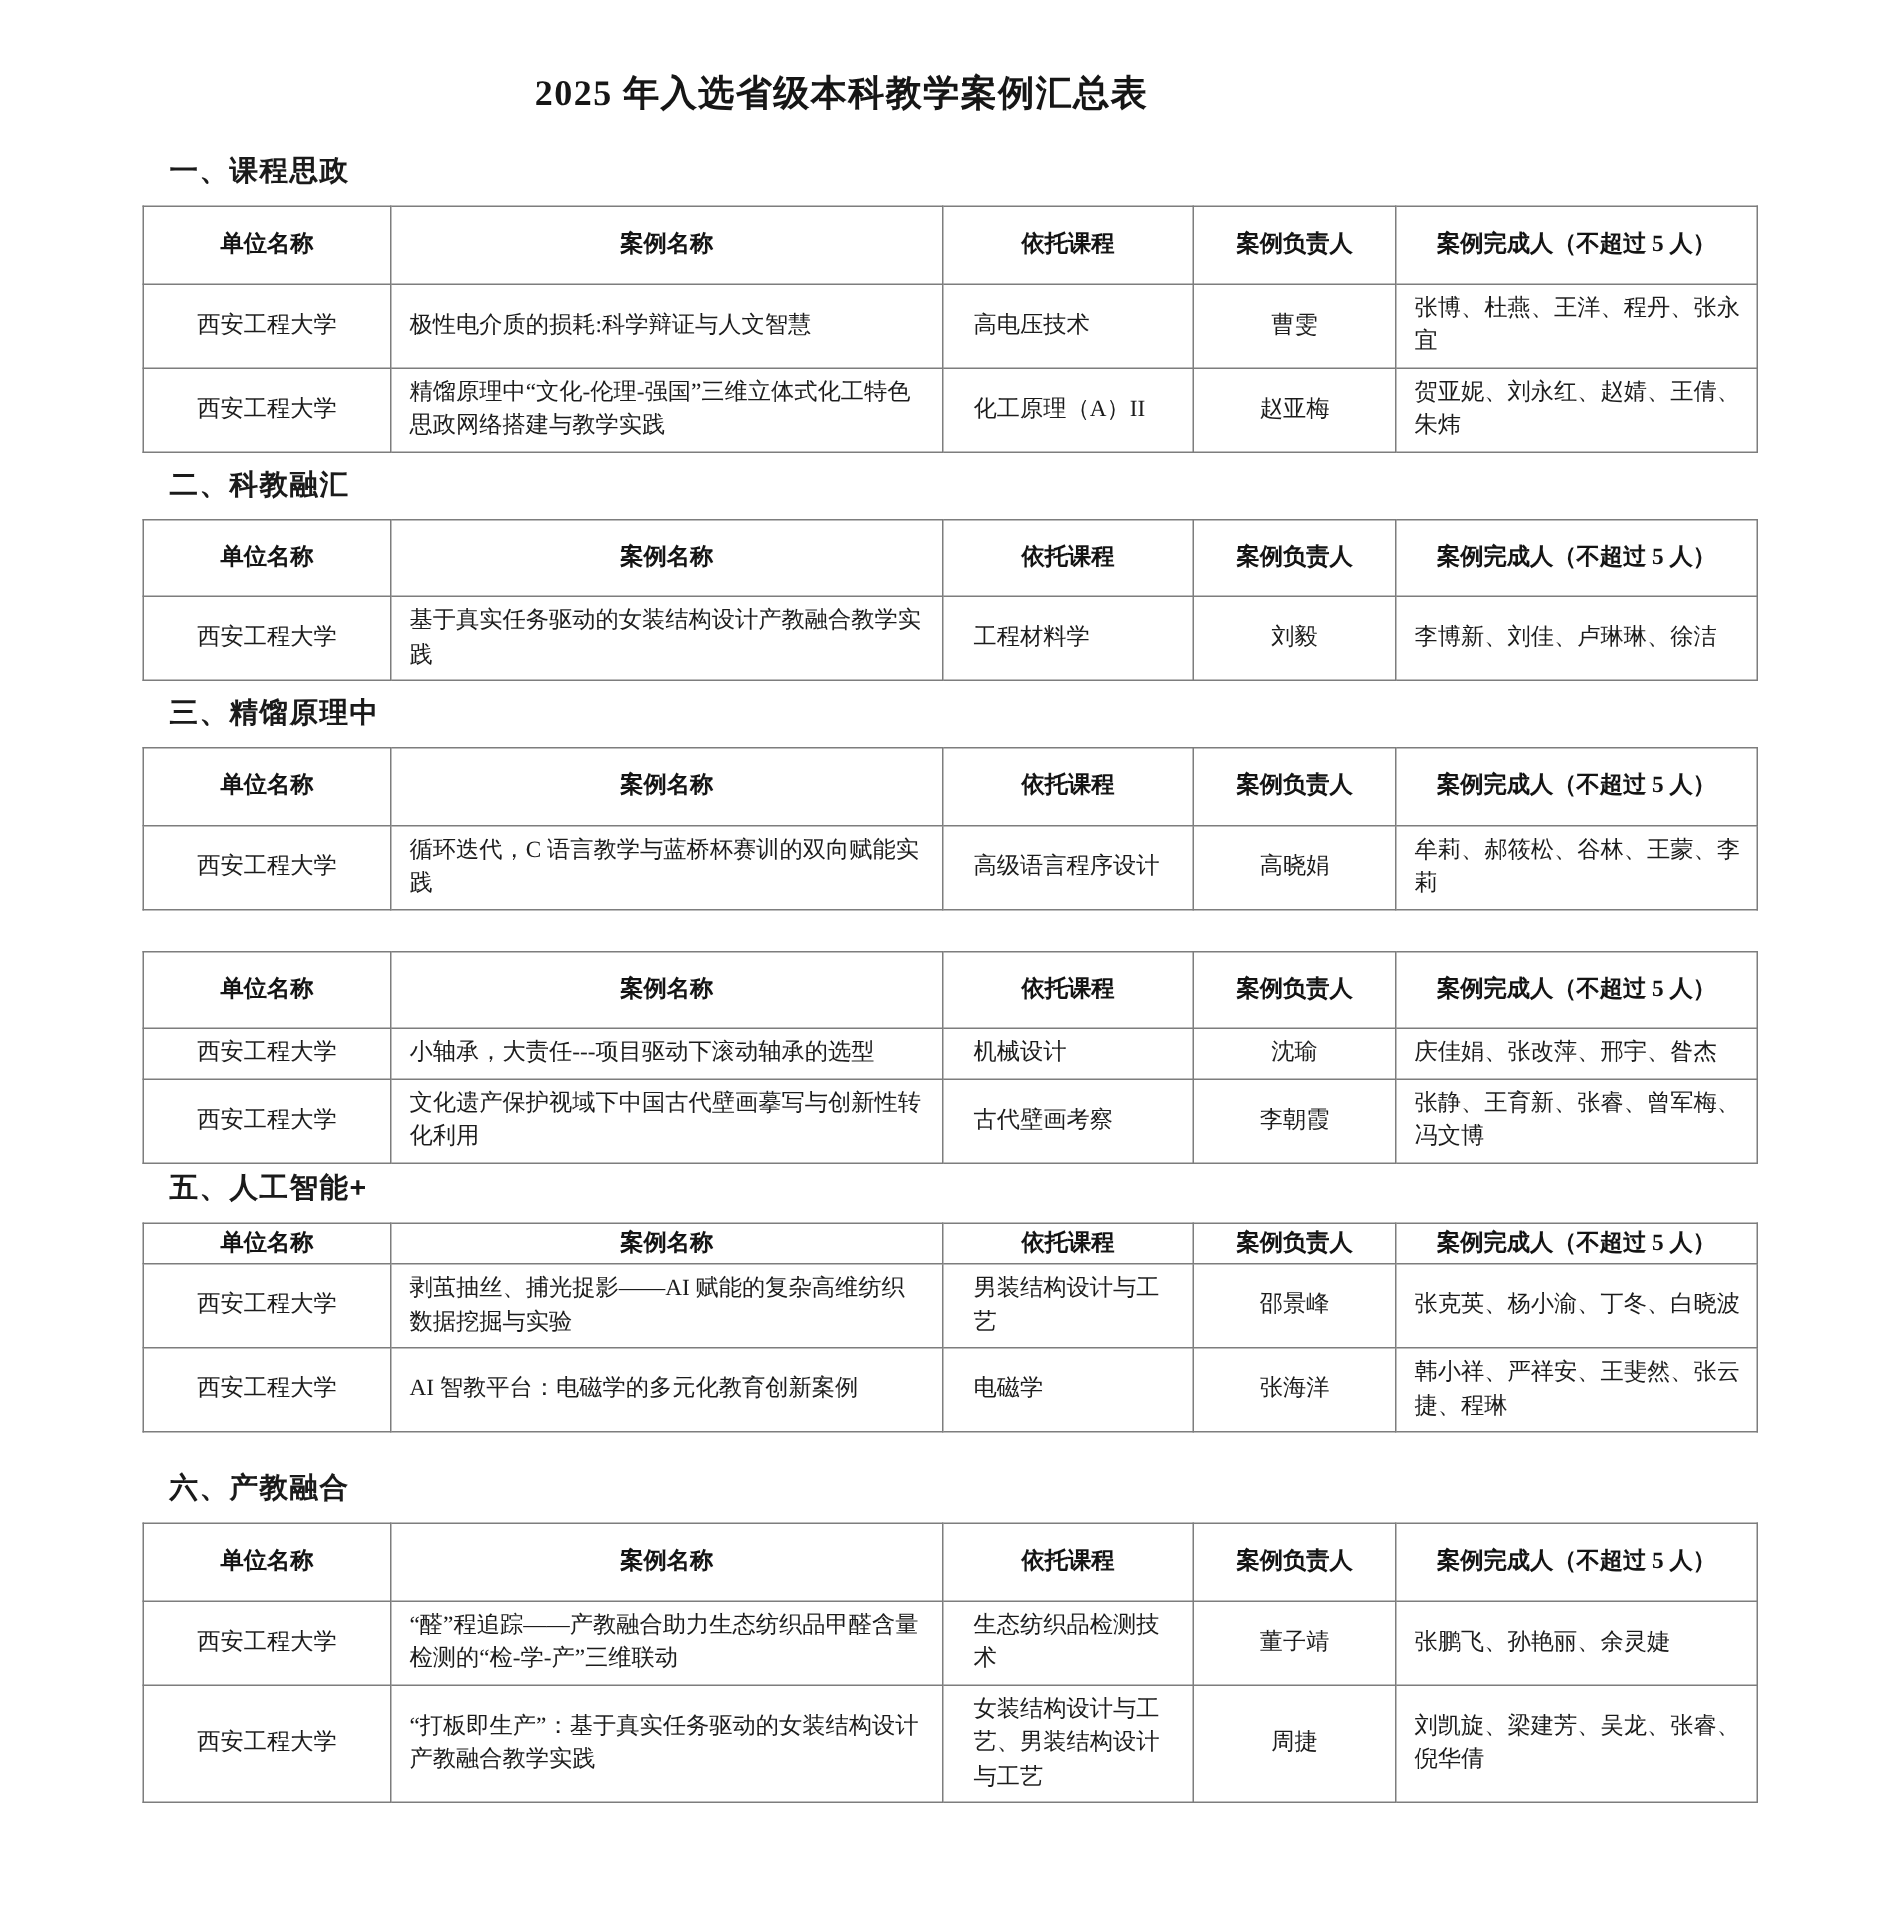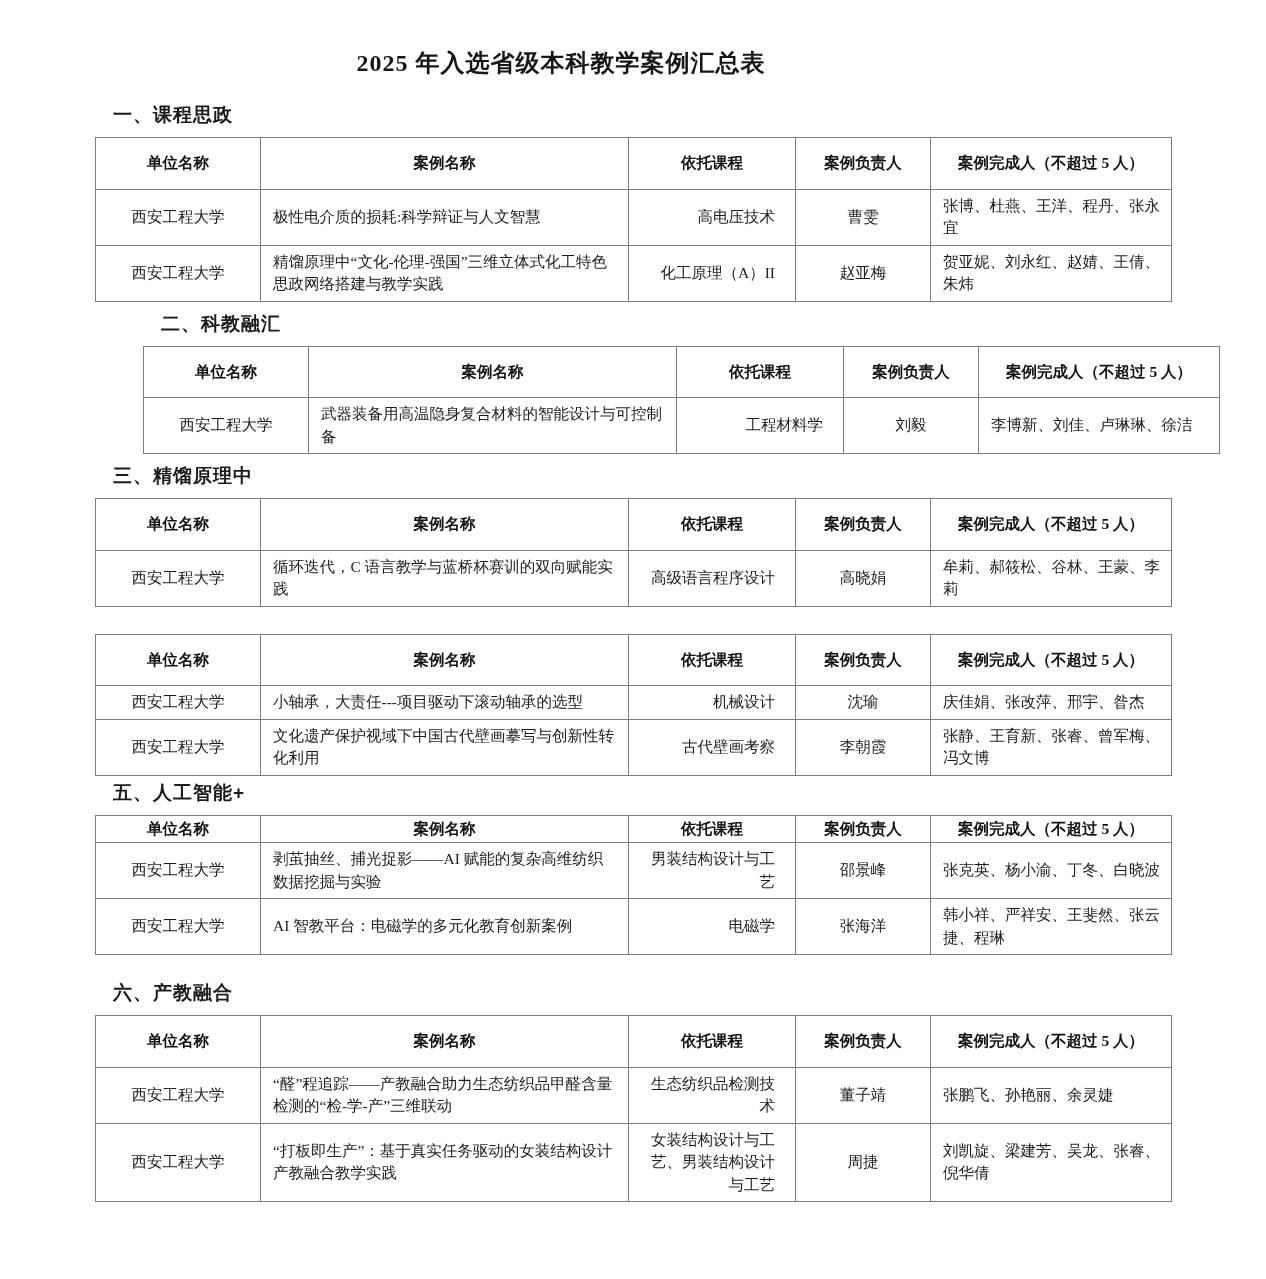--- a/index.html
+++ b/index.html
@@ -34,21 +34,21 @@
   .section-heading {
     margin: 0 0 10px 18px;
     font-family: "Liberation Sans", "DejaVu Sans", sans-serif;
     font-weight: bold;
     font-size: 19px;
     line-height: 25px;
     color: #1a1a1a;
     letter-spacing: 1px;
   }
   #sections .section:nth-of-type(1) { margin-top: 22px; }
-  #sections .section:nth-of-type(2) { margin-top: 9px; margin-left: 48px; }
+  #sections .section:nth-of-type(2) { margin-top: 9px; }
   #sections .section:nth-of-type(3) { margin-top: 9px; }
   #sections .section:nth-of-type(4) { margin-top: 27px; }
   #sections .section:nth-of-type(5) { margin-top: 4px; }
   #sections .section:nth-of-type(6) { margin-top: 25px; }
 
   table.case-table {
     border-collapse: collapse;
     table-layout: fixed;
     width: 1076px;
   }
@@ -71,21 +71,21 @@
     text-align: center;
     padding: 14px 4px;
     color: #141414;
   }
   
   #sections .section:nth-of-type(5) .case-table th { padding: 2px 4px; }
 
   .case-table td { padding: 5px 6px; }
   td.cell-unit   { text-align: center; }
   td.cell-case   { text-align: left; padding-left: 12px; padding-right: 10px; }
-  td.cell-course { text-align: right; padding-left: 20px; padding-right: 20px; }
+  td.cell-course { text-align: left; padding-left: 20px; padding-right: 20px; }
   td.cell-leader { text-align: center; }
   td.cell-members{ text-align: left; padding-left: 12px; padding-right: 6px; }
 </style>
 </head>
 <body>
 
 <div class="page">
   <h1 class="doc-title">2025 年入选省级本科教学案例汇总表</h1>
   <div id="sections">
   <div class="section">
@@ -141,21 +141,21 @@
           <th>单位名称</th>
           <th>案例名称</th>
           <th>依托课程</th>
           <th>案例负责人</th>
           <th>案例完成人（不超过 5 人）</th>
         </tr>
       </thead>
       <tbody>
             <tr>
               <td class="cell-unit">西安工程大学</td>
-              <td class="cell-case">武器装备用高温隐身复合材料的智能设计与可控制备</td>
+              <td class="cell-case">基于真实任务驱动的女装结构设计产教融合教学实践</td>
               <td class="cell-course">工程材料学</td>
               <td class="cell-leader">刘毅</td>
               <td class="cell-members">李博新、刘佳、卢琳琳、徐洁</td>
             </tr>
           </tbody>
     </table>
   </div>
 
   <div class="section">
     <h2 class="section-heading">三、精馏原理中</h2>

